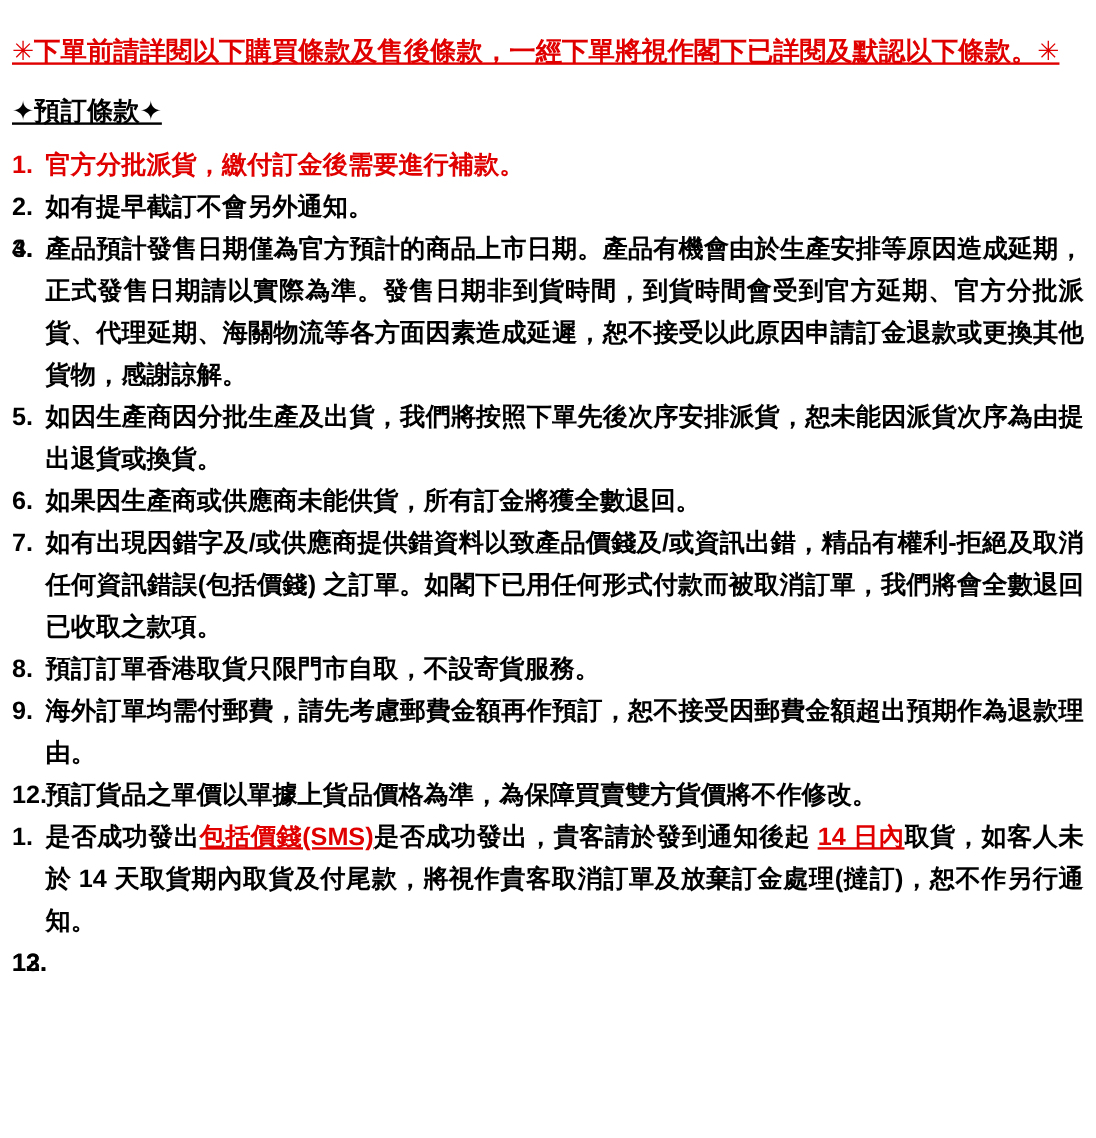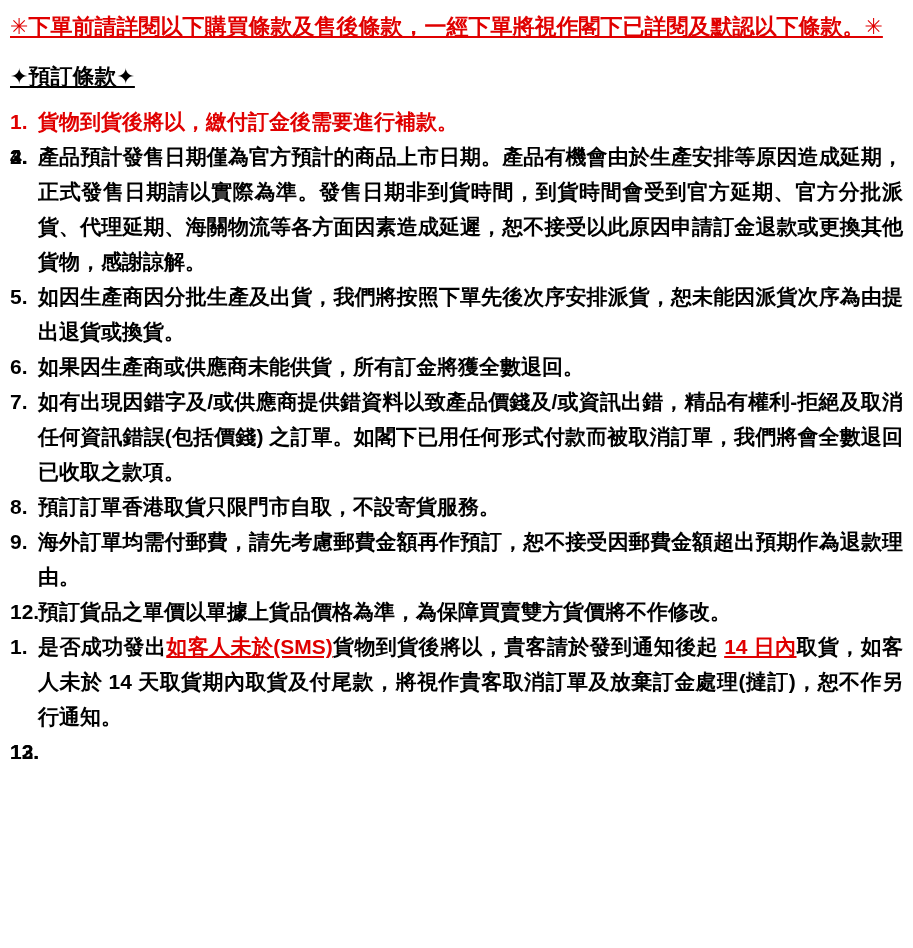--- a/index.html
+++ b/index.html
@@ -8,21 +8,21 @@
     --ink:#000000;
     --bg:#ffffff;
   }
   *{margin:0;padding:0;box-sizing:border-box;}
   html,body{background:var(--bg);}
   body{
     width:913px;height:948px;overflow:hidden;
     font-family:"Liberation Sans","DejaVu Sans",sans-serif;
     font-weight:700;color:var(--ink);
   }
-  .page{width:913px;height:948px;padding:12px 10px 0 10px;}
+  .page{width:913px;height:948px;padding:28px 10px 0 10px;}
   .doc-title{
     font-size:22px;line-height:30px;letter-spacing:0;
     color:var(--red);text-decoration:underline;
   }
   .section-heading{
     margin-top:20px;font-size:22px;line-height:30px;
     color:var(--ink);text-decoration:underline;display:inline-block;
   }
   .terms-list{margin-top:12px;font-size:21px;line-height:35px;}
   .item{position:relative;padding-left:28px;text-align:justify;}
@@ -36,25 +36,26 @@
 <div class="page">
 
   <div class="doc-title">✳下單前請詳閱以下購買條款及售後條款，一經下單將視作閣下已詳閱及默認以下條款。✳</div>
 
   <div class="section-heading">✦預訂條款✦</div>
 
   <div class="terms-list">
 
     <div class="item red">
       <span class="num">1.</span>
-      <span class="txt">貨物到貨後將以，繳付訂金後需要進行補款。</span>
+      <span class="txt">官方分批派貨，繳付訂金後需要進行補款。</span>
     </div>
 
     <div class="item">
       <span class="num">2.</span>
+      <span class="txt">如有提早截訂不會另外通知。</span>
     </div>
 
     <div class="item">
       <span class="num">3.</span>
     </div>
 
     <div class="item">
       <span class="num">4.</span>
       <span class="txt">產品預計發售日期僅為官方預計的商品上市日期。產品有機會由於生產安排等原因造成延期，正式發售日期請以實際為準。發售日期非到貨時間，到貨時間會受到官方延期、官方分批派貨、代理延期、海關物流等各方面因素造成延遲，恕不接受以此原因申請訂金退款或更換其他貨物，感謝諒解。</span>
     </div>
@@ -84,21 +85,21 @@
       <span class="txt">海外訂單均需付郵費，請先考慮郵費金額再作預訂，恕不接受因郵費金額超出預期作為退款理由。</span>
     </div>
 
     <div class="item">
       <span class="num">12.</span>
       <span class="txt">預訂貨品之單價以單據上貨品價格為準，為保障買賣雙方貨價將不作修改。</span>
     </div>
 
     <div class="item">
       <span class="num">1.</span>
-      <span class="txt"><span>是否成功發出</span><span class="red-u">如客人未於(SMS)</span><span>貨物到貨後將以，貴客請於發到通知後起 </span><span class="red-u">14 日內</span><span>取貨，如客人未於 14 天取貨期內取貨及付尾款，將視作貴客取消訂單及放棄訂金處理(撻訂)，恕不作另行通知。</span></span>
+      <span class="txt"><span>是否成功發出</span><span class="red-u">包括價錢(SMS)</span><span>是否成功發出，貴客請於發到通知後起 </span><span class="red-u">14 日內</span><span>取貨，如客人未於 14 天取貨期內取貨及付尾款，將視作貴客取消訂單及放棄訂金處理(撻訂)，恕不作另行通知。</span></span>
     </div>
 
     <div class="item">
       <span class="num">12.</span>
     </div>
 
     <div class="item">
       <span class="num">13.</span>
 
     </div>

